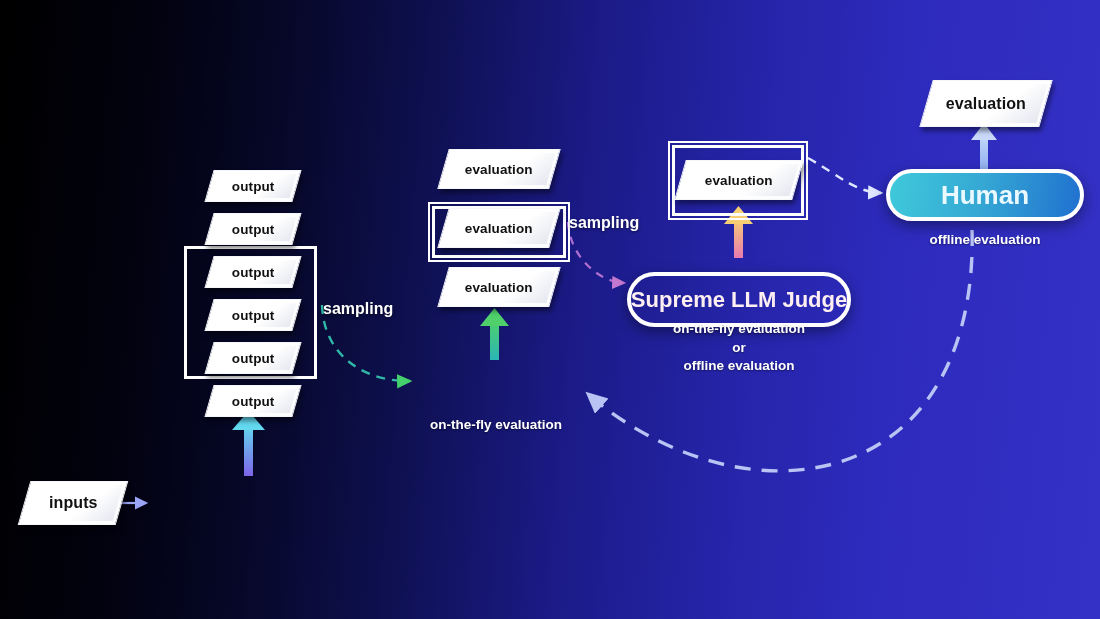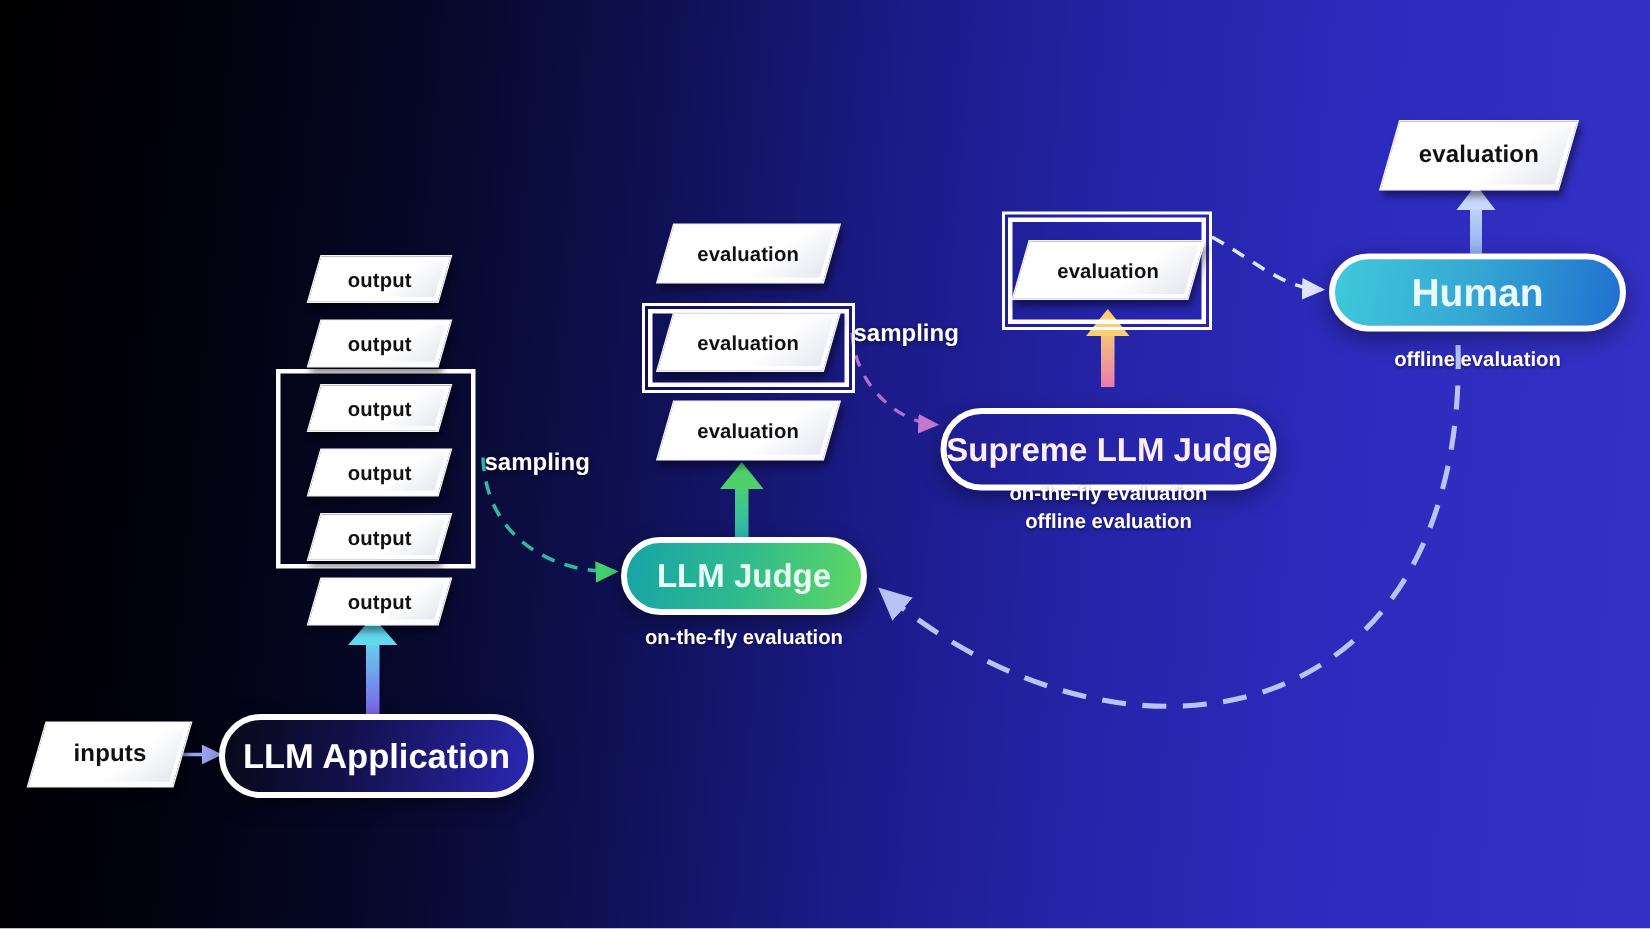--- a/index.html
+++ b/index.html
@@ -216,34 +216,29 @@
   </div>
 
   <div class="para evbig" style="left:926px; top:80px; width:120px; height:47px;">
     <span>evaluation</span>
   </div>
 
   <div class="para" style="left:24px; top:481px; width:98px; height:44px;">
     <span style="font-size:16px">inputs</span>
   </div>
 
-  <div class="pill" id="node-llm-application">
-    <span>LLM Application</span>
-  </div>
-
-  <div class="pill" id="node-llm-judge">
-    <span>LLM Judge</span>
-  </div>
+
   <div class="cap" style="left:414px; top:417px; width:164px;">on-the-fly evaluation</div>
 
   <div class="pill" id="node-supreme-judge">
     <span>Supreme LLM Judge</span>
   </div>
   <div class="cap multi" style="left:627px; top:320px; width:224px;">
     <div>on-the-fly evaluation</div>
+    <div>or</div>
     <div>offline evaluation</div>
   </div>
 
   <div class="pill" id="node-human">
     <span>Human</span>
   </div>
   <div class="cap" style="left:886px; top:232px; width:198px;">offline evaluation</div>
 
 
 </div>

